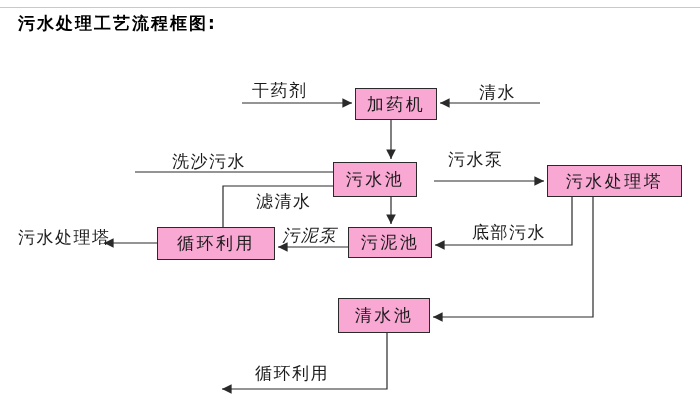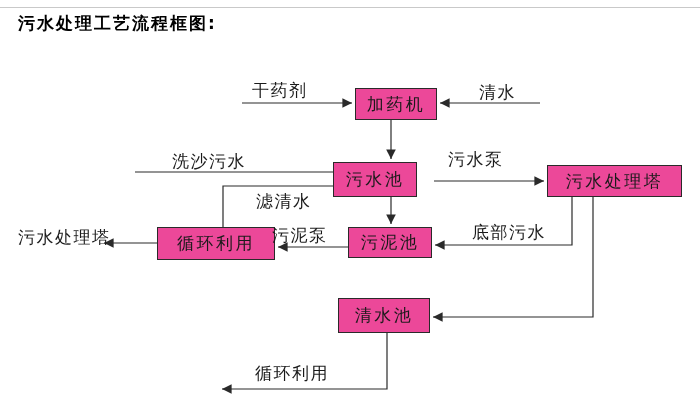--- a/index.html
+++ b/index.html
@@ -9,40 +9,40 @@
   }
   .top-edge{
     position:absolute;left:0;top:7px;width:700px;height:1px;background:#c9c9c9;
   }
   .title{
     position:absolute;left:18px;top:12px;margin:0;
     font-size:17px;font-weight:bold;letter-spacing:2px;color:#000000;
   }
   .wires{position:absolute;left:0;top:0;width:700px;height:420px;pointer-events:none;}
   .node{
-    position:absolute;box-sizing:border-box;border:1.6px solid #2a2a2a;background:#ec4899;
+    position:absolute;box-sizing:border-box;border:1.6px solid #2a2a2a;background:#f9a8d4;
     display:flex;align-items:center;justify-content:center;
     font-size:17px;letter-spacing:2.5px;color:#1a1a1a;white-space:nowrap;
   }
   #n-dosing        {left:355px;top:88px; width:82px; height:32px;}
   #n-sewage        {left:333px;top:162px;width:84px; height:35px;}
   #n-tower         {left:547px;top:165px;width:135px;height:32px;}
   #n-sludge        {left:348px;top:227px;width:84px; height:31px;}
   #n-press         {left:157px;top:227px;width:118px;height:33px;}
   #n-clean         {left:338px;top:298px;width:92px; height:35px;}
   .flabel{
     position:absolute;font-size:17px;letter-spacing:1.5px;color:#1a1a1a;white-space:nowrap;
   }
   #l-dry     {left:252px;top:79px;}
   #l-clean   {left:479px;top:81px;}
   #l-sand    {left:172px;top:150px;}
   #l-filter  {left:256px;top:190px;}
   #l-sewpump {left:448px;top:148px;}
   #l-bottom  {left:472px;top:221px;}
-  #l-sludgep {left:272px;top:224px;}
+  #l-sludgep {left:282px;top:224px;font-style:italic;}
   #l-cake    {left:18px; top:226px;}
   #l-recycle {left:255px;top:362px;}
 </style>
 </head>
 <body>
 
 <div class="page">
 
   <div class="top-edge"></div>
 

